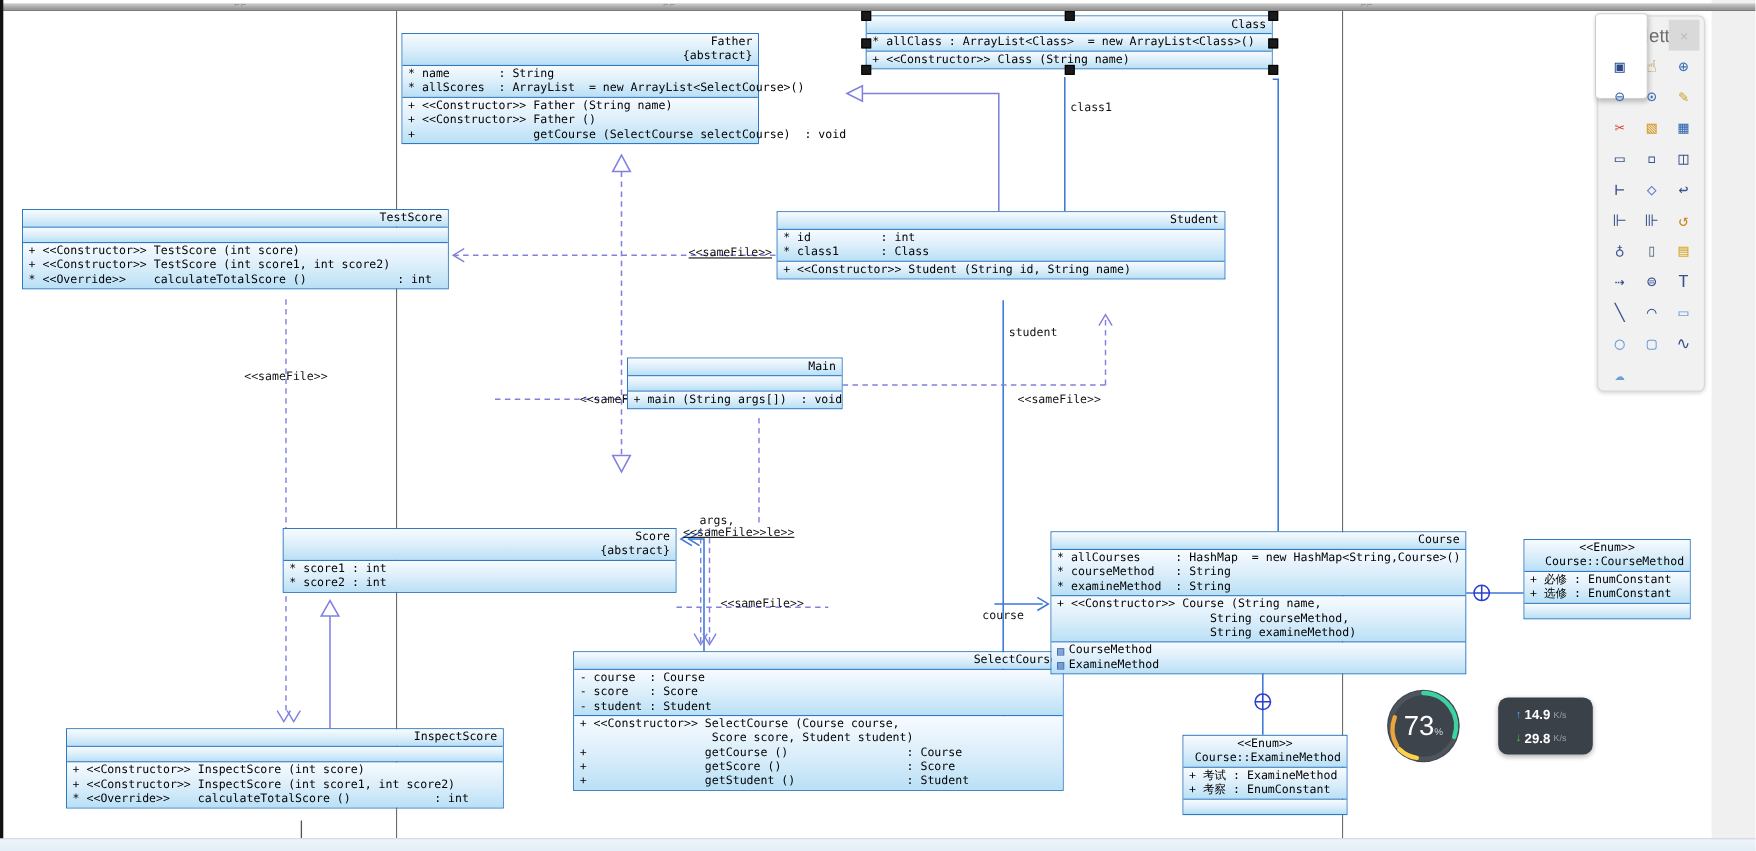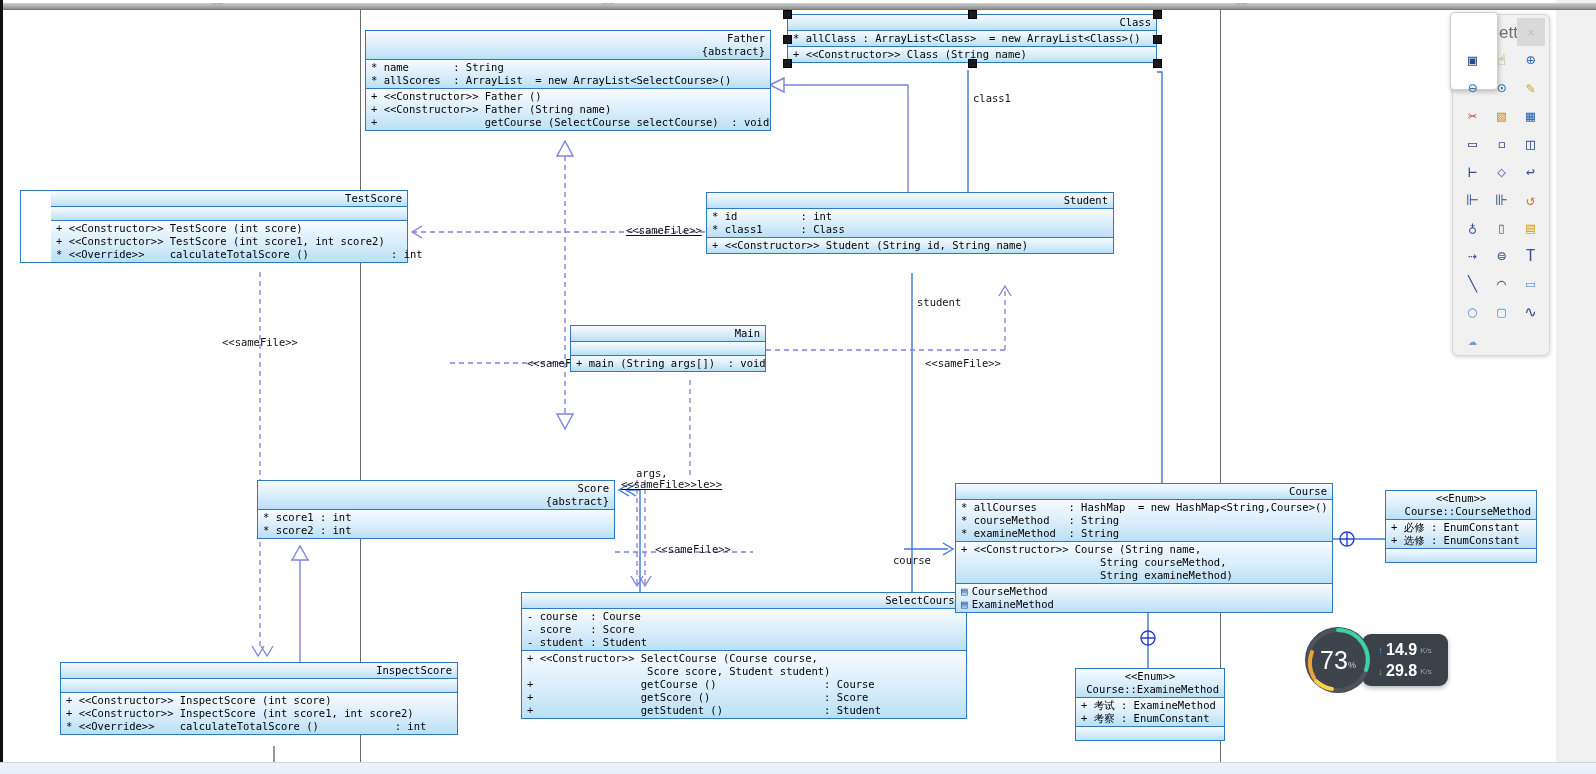--- a/index.html
+++ b/index.html
@@ -34,23 +34,23 @@
   .palette-close{position:absolute;top:3px;width:28px;height:28px;background:#d9d9d9;color:#bdbdbd;font-family:"Liberation Sans",sans-serif;font-size:13px;display:flex;align-items:center;justify-content:center;z-index:12;}
   .palette-close.l{left:4px;}
   .palette-close.r{right:4px;}
   .tool-popup{position:absolute;left:1450px;top:12px;width:46px;height:76px;background:#fff;border:1px solid #cfcfcf;border-radius:4px;box-shadow:1px 2px 5px rgba(0,0,0,.22);z-index:11;}
   .tool-grid{position:absolute;left:1458px;top:46px;width:88px;display:grid;grid-template-columns:repeat(3,29px);grid-auto-rows:28px;z-index:12;}
   .tool{display:flex;align-items:center;justify-content:center;font-size:15px;cursor:pointer;}
   
   .speed-pill{position:absolute;left:1362px;top:634px;width:86px;height:52px;background:#3a4149;border-radius:9px;z-index:10;box-shadow:0 2px 5px rgba(0,0,0,.3);}
   .speed-row{position:absolute;left:16px;width:70px;height:20px;display:flex;align-items:center;gap:3px;font-family:"Liberation Sans",sans-serif;}
   .speed-row .arr{font-size:10px;font-weight:bold;}
-  .speed-row .val{color:#fff;font-size:16px;font-weight:bold;}
+  .speed-row .val{color:#fff;font-size:12px;font-weight:bold;}
   .speed-row .unit{color:#9aa2ab;font-size:8px;}
-  .speed-ball{position:absolute;left:1302px;top:624px;width:72px;height:72px;z-index:11;}
+  .speed-ball{position:absolute;left:1258px;top:624px;width:72px;height:72px;z-index:11;}
   .speed-ball .pct{position:absolute;left:0;top:0;width:72px;height:72px;display:flex;align-items:center;justify-content:center;color:#fff;font-family:"Liberation Sans",sans-serif;font-size:25px;}
   .speed-ball .pct small{font-size:9px;color:#cfd6dd;margin-top:9px;}
 </style>
 </head>
 <body>
 
 <div id="stage">
 
   <div class="top-bar"></div>
   <div class="left-strip"></div>
@@ -132,47 +132,47 @@
       <path d="M637,480 V584 M645,480 V584"></path>
       <path d="M631,576 L637,586 L643,576" stroke-dasharray="none"></path>
       <path d="M639,576 L645,586 L651,576" stroke-dasharray="none"></path>
     </g>
     <g stroke="#555" stroke-width="1.2">
       <path d="M274,746 V762"></path>
     </g>
   </svg>
 
   <div id="boxes">
-      <div class="uml-class" style="left: 365px; top: 30px; width: 406px;">
+      <div class="uml-class" style="left: 365px; top: 30px; width: 325px;">
         <div class="cmp">
           <div class="name">Father</div>
           <div class="abstract">{abstract}</div>
         </div>
         <div class="cmp">
           <div class="mrow">* name       : String</div>
           <div class="mrow">* allScores  : ArrayList  = new ArrayList&lt;SelectCourse&gt;()</div>
         </div>
         <div class="cmp">
+          <div class="mrow">+ &lt;&lt;Constructor&gt;&gt; Father (String name)</div>
           <div class="mrow">+ &lt;&lt;Constructor&gt;&gt; Father ()</div>
-          <div class="mrow">+ &lt;&lt;Constructor&gt;&gt; Father (String name)</div>
           <div class="mrow">+                 getCourse (SelectCourse selectCourse)  : void</div>
         </div>
       </div>
       <div class="uml-class" style="left: 787px; top: 14px; width: 370px;">
         <div class="cmp">
           <div class="name">Class</div>
         </div>
         <div class="cmp">
           <div class="mrow">* allClass : ArrayList&lt;Class&gt;  = new ArrayList&lt;Class&gt;()</div>
         </div>
         <div class="cmp">
           <div class="mrow">+ &lt;&lt;Constructor&gt;&gt; Class (String name)</div>
         </div>
       </div>
-      <div class="uml-class" style="left: 20px; top: 190px; width: 388px; padding-left: 30px;">
+      <div class="uml-class" style="left: 20px; top: 190px; width: 388px;">
         <div class="cmp">
           <div class="name">TestScore</div>
         </div>
         <div class="cmp"></div>
         <div class="cmp">
           <div class="mrow">+ &lt;&lt;Constructor&gt;&gt; TestScore (int score)</div>
           <div class="mrow">+ &lt;&lt;Constructor&gt;&gt; TestScore (int score1, int score2)</div>
           <div class="mrow">* &lt;&lt;Override&gt;&gt;    calculateTotalScore ()             : int</div>
         </div>
       </div>

